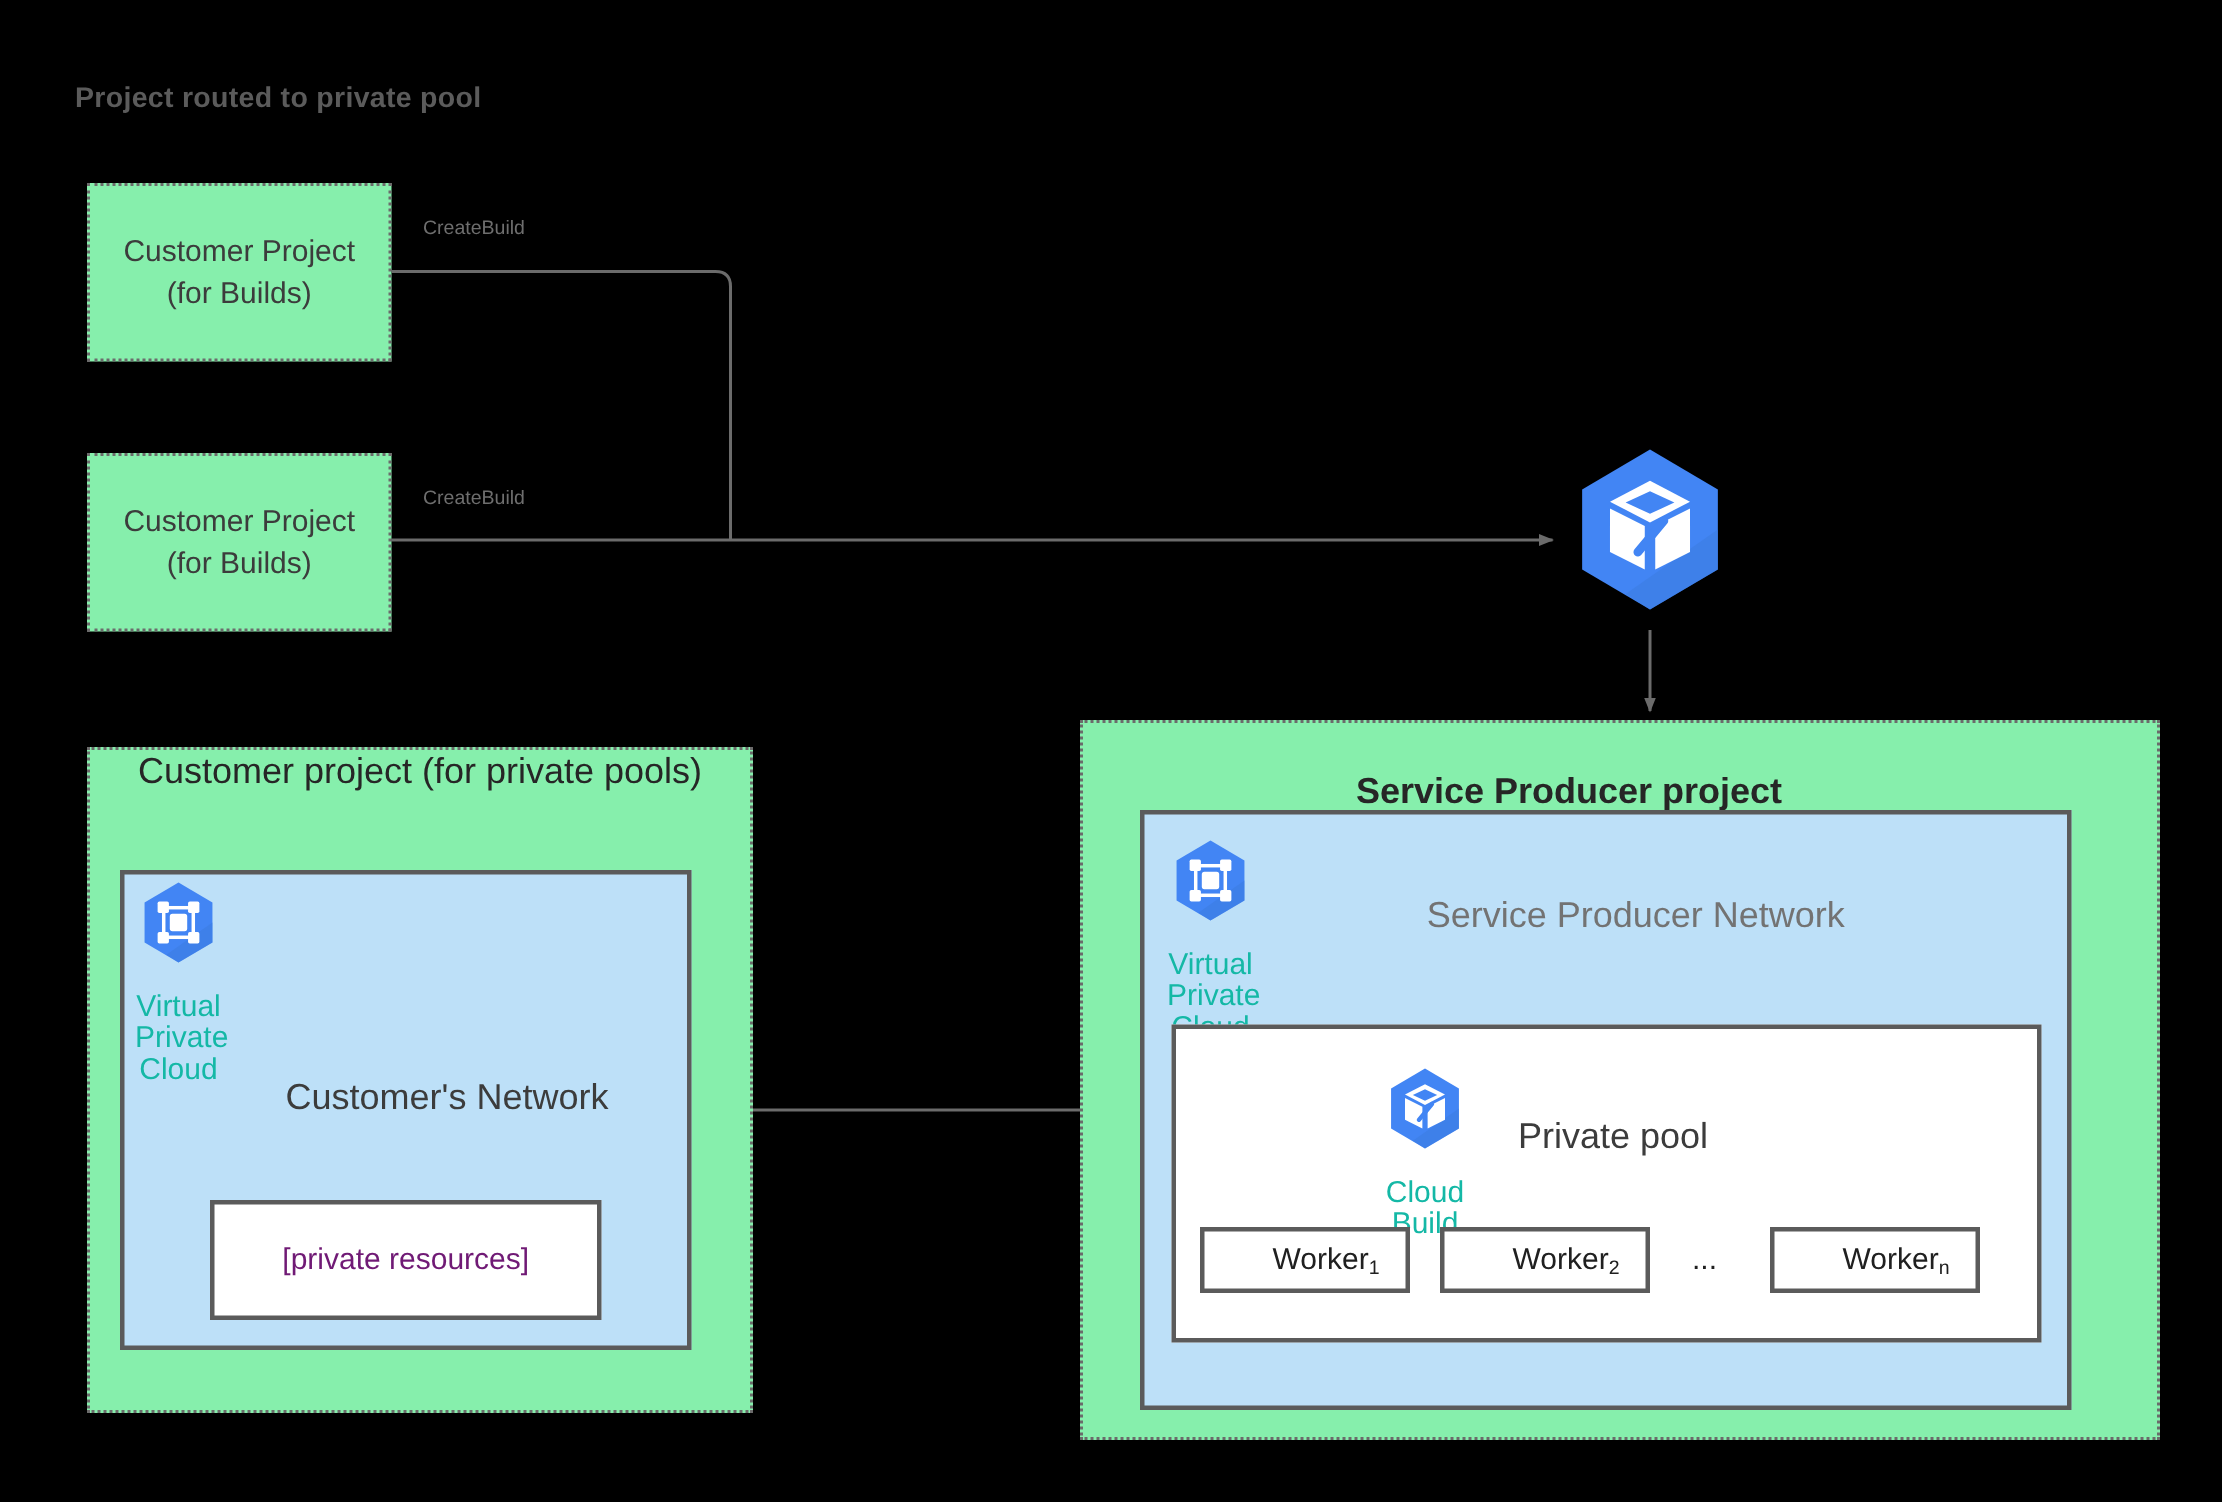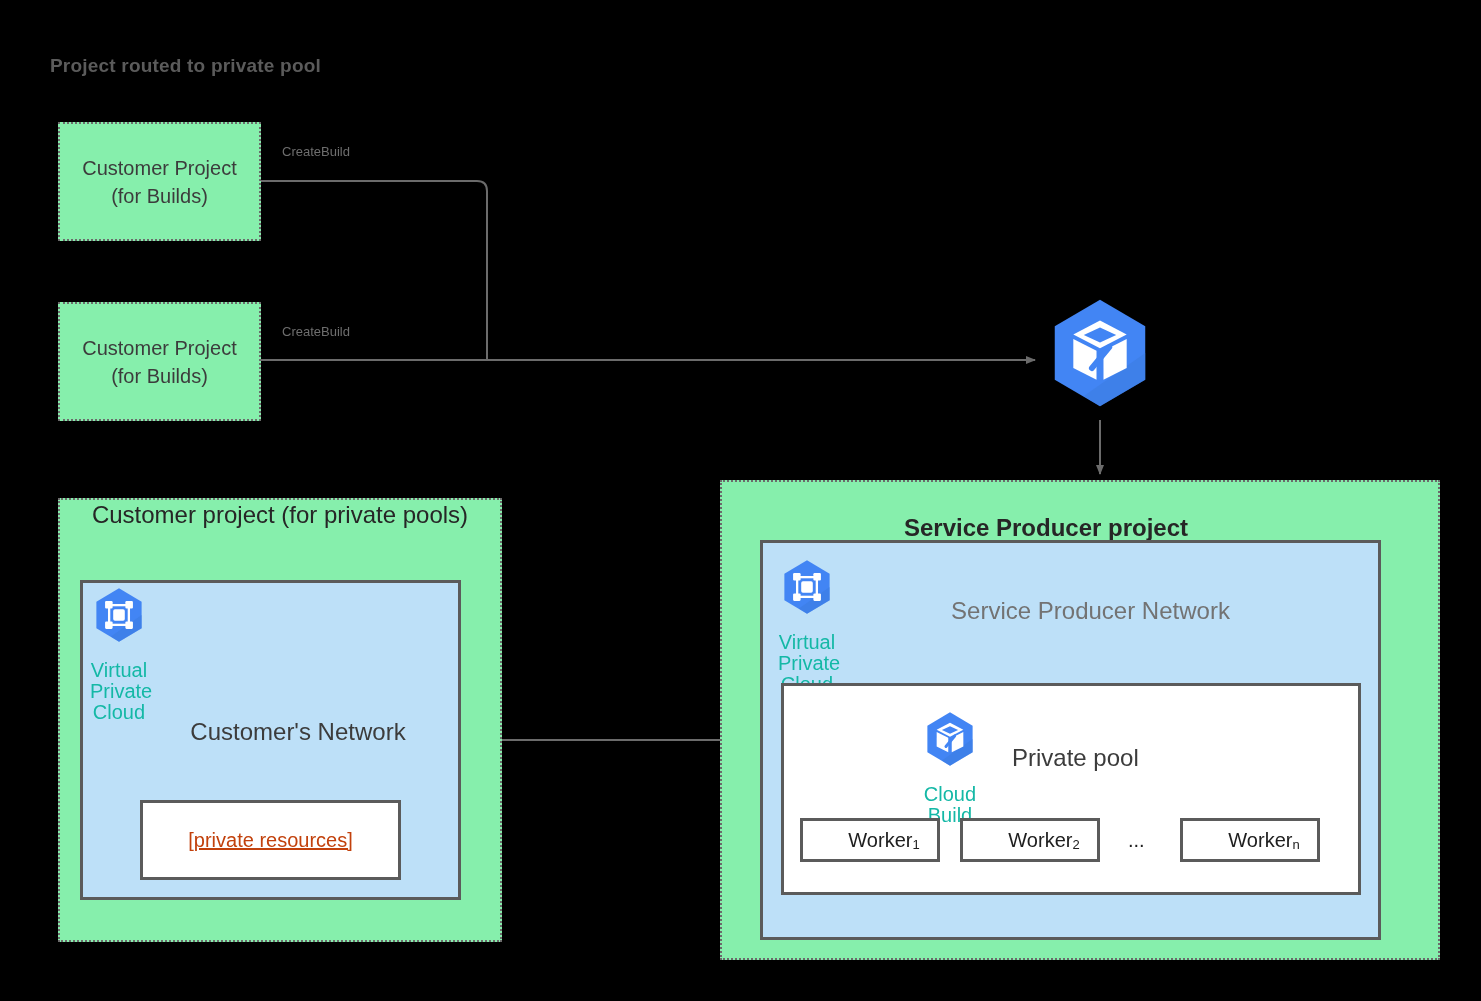--- a/index.html
+++ b/index.html
@@ -210,21 +210,21 @@
         <rect x="31" y="31" width="4" height="38"></rect>
         <rect x="65" y="31" width="4" height="38"></rect>
       </g>
     </svg>
     <div class="icon-caption">Virtual
 Private
 Cloud</div>
   </div>
 
   <div class="solid-box white-box" style="left:140px; top:800px; width:261px; height:80px;">
-    <div class="box-center-text" style="color:#c2410c;text-decoration:underline;">[private resources]</div>
+    <div class="box-center-text" style="color:#701a75;">[private resources]</div>
   </div>
 
   <div class="dotted-box" style="left:720px; top:480px; width:720px; height:480px;">
   </div>
   <div class="heading-text" style="left:720px; top:514px; width:652px;font-weight:bold;">Service Producer project</div>
 
   <div class="solid-box blue-net" style="left:760px; top:540px; width:621px; height:400px;">
   </div>
   <div class="heading-text" style="left:800px; top:597px; width:581px; color:#737373;">Service Producer Network</div>
 

